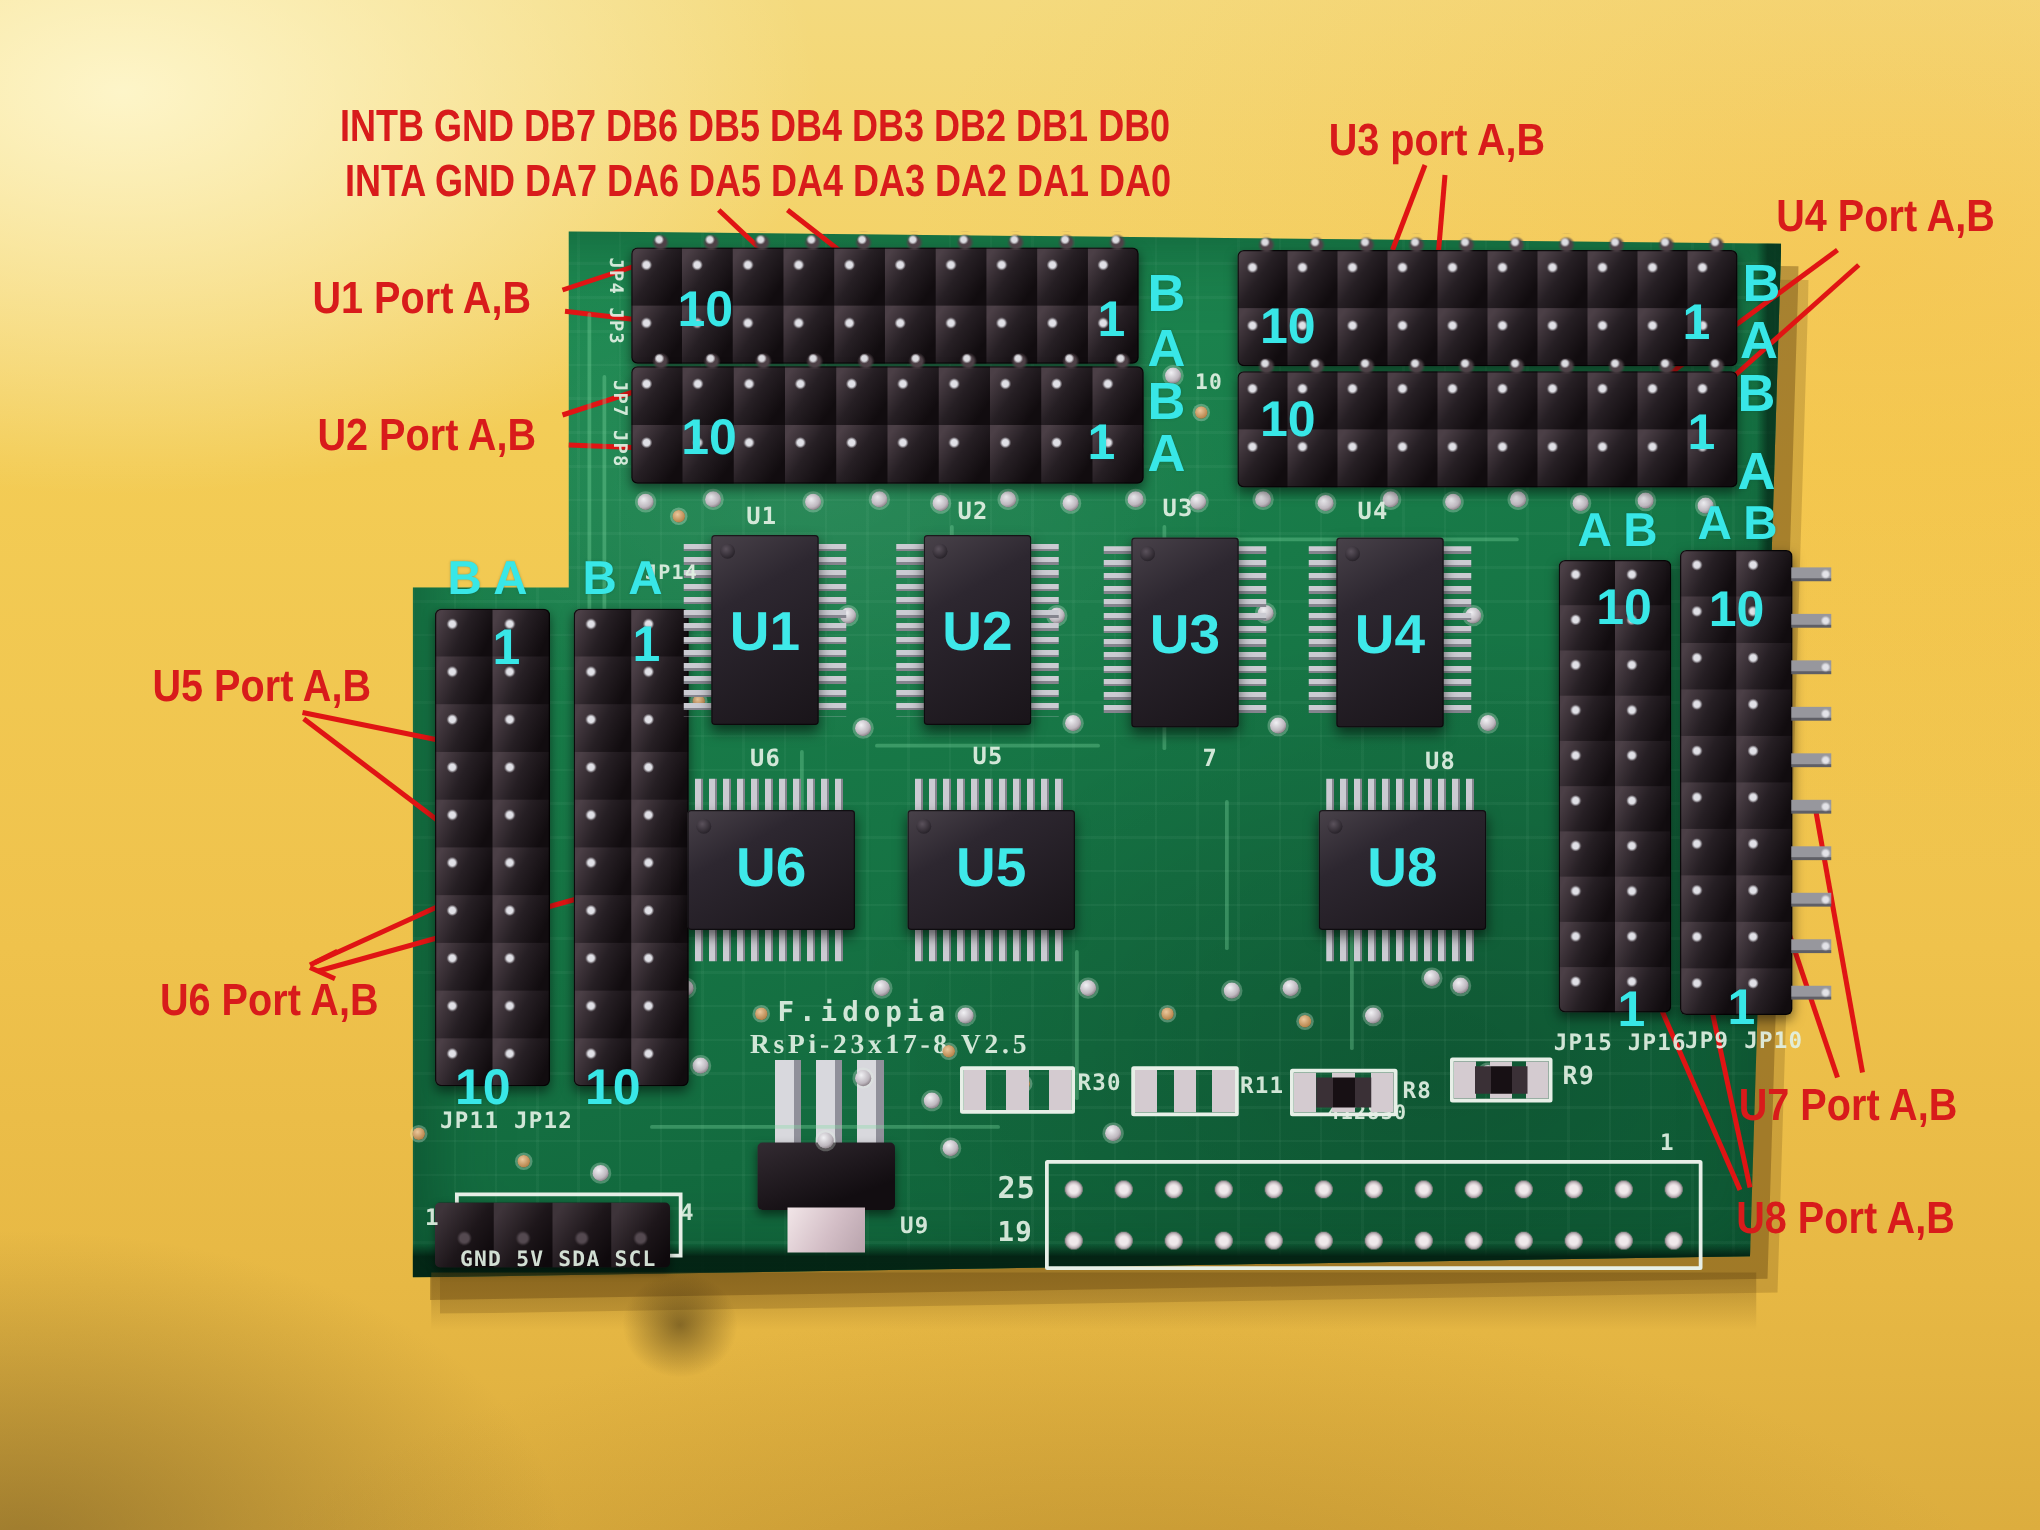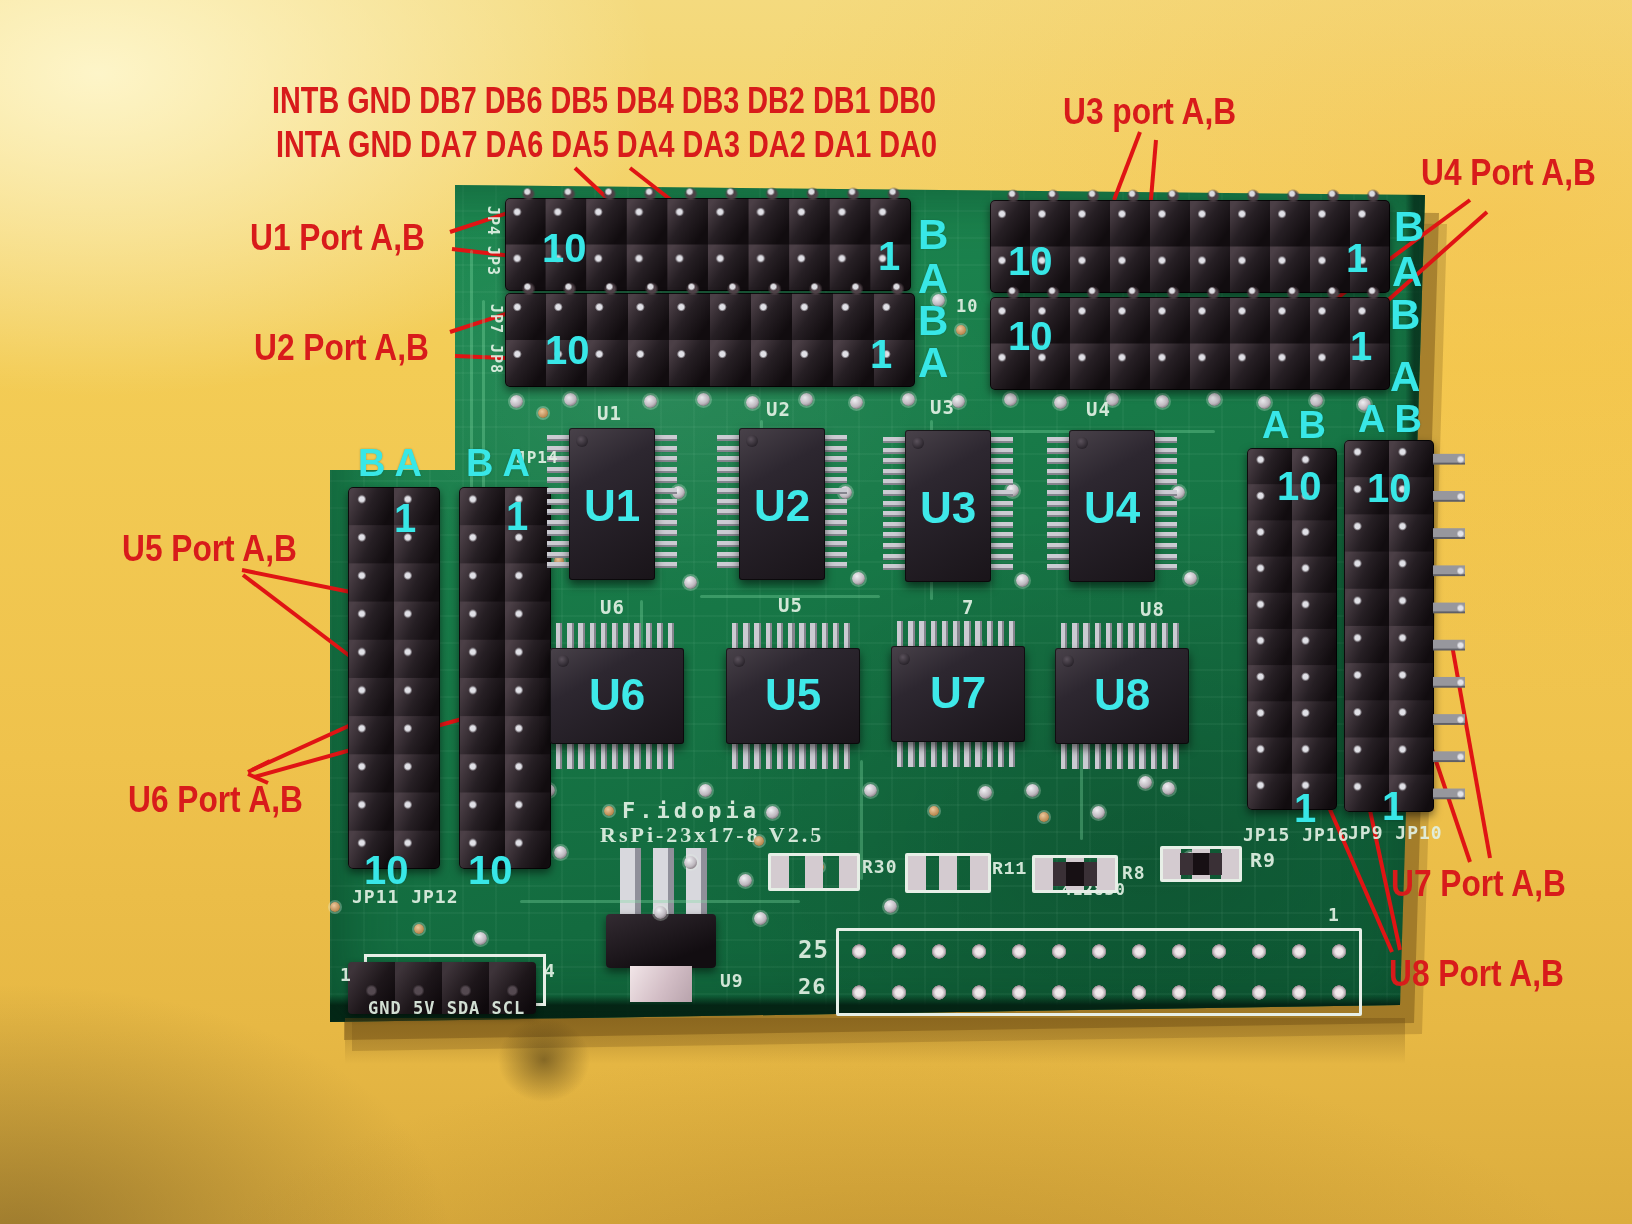--- a/index.html
+++ b/index.html
@@ -284,27 +284,20 @@
         <span class="clabel">U6</span>
       </div>
     </div>
     <div class="chip chip-h" style="left: 702px; top: 620px; width: 182px; height: 150px;">
       <div class="pins pt"></div>
       <div class="pins pb"></div>
       <div class="body">
         <span class="clabel">U5</span>
       </div>
     </div>
-    <div class="chip chip-h" style="left: 867px; top: 618px; width: 182px; height: 150px;">
-      <div class="pins pt"></div>
-      <div class="pins pb"></div>
-      <div class="body">
-        <span class="clabel">U7</span>
-      </div>
-    </div>
     <div class="chip chip-h" style="left: 1031px; top: 620px; width: 182px; height: 150px;">
       <div class="pins pt"></div>
       <div class="pins pb"></div>
       <div class="body">
         <span class="clabel">U8</span>
       </div>
     </div>
     <span class="silk rot" style="left: 500px; top: 206px; font-size: 15px;">JP4</span>
     <span class="silk rot" style="left: 500px; top: 246px; font-size: 15px;">JP3</span>
     <span class="silk rot" style="left: 503px; top: 304px; font-size: 15px;">JP7</span>
@@ -316,25 +309,25 @@
     <span class="silk" style="left: 1086px; top: 400px; font-size: 19px;">U4</span>
     <span class="silk" style="left: 516px; top: 450px; font-size: 16px;">JP14</span>
     <span class="silk" style="left: 600px; top: 598px; font-size: 19px;">U6</span>
     <span class="silk" style="left: 778px; top: 596px; font-size: 19px;">U5</span>
     <span class="silk" style="left: 962px; top: 598px; font-size: 19px;">7</span>
     <span class="silk" style="left: 1140px; top: 600px; font-size: 19px;">U8</span>
     <span class="silk" style="left: 352px; top: 888px; font-size: 18px;">JP11 JP12</span>
     <span class="silk" style="left: 1243px; top: 826px; font-size: 18px;">JP15 JP16</span>
     <span class="silk" style="left: 1348px; top: 824px; font-size: 18px;">JP9 JP10</span>
     <span class="silk" style="left: 862px; top: 858px; font-size: 18px;">R30</span>
-    <span class="silk" style="left: 992px; top: 860px; font-size: 18px; font-family: Liberation Mono, monospace;">R11</span>
+    <span class="silk" style="left: 992px; top: 860px; font-size: 18px;">R11</span>
     <span class="silk" style="left: 1122px; top: 864px; font-size: 18px;">R8</span>
     <span class="silk" style="left: 1250px; top: 850px; font-size: 20px;">R9</span>
     <span class="silk" style="left: 798px; top: 938px; font-size: 24px;">25</span>
-    <span class="silk" style="left: 798px; top: 976px; font-size: 22px;">26</span>
+    <span class="silk" style="left: 798px; top: 976px; font-size: 22px;">19</span>
     <span class="silk" style="left: 1328px; top: 906px; font-size: 18px;">1</span>
     <span class="silk" style="left: 340px; top: 966px; font-size: 18px;">1</span>
     <span class="silk" style="left: 544px; top: 962px; font-size: 18px;">4</span>
     <span class="silk" style="left: 368px; top: 1000px; font-size: 17px;">GND 5V SDA SCL</span>
     <span class="silk" style="left: 720px; top: 972px; font-size: 18px;">U9</span>
     <span class="cyan" style="left: 542px; top: 228px; font-size: 40px;">10</span>
     <span class="cyan" style="left: 878px; top: 236px; font-size: 40px;">1</span>
     <span class="cyan" style="left: 545px; top: 330px; font-size: 40px;">10</span>
     <span class="cyan" style="left: 870px; top: 334px; font-size: 40px;">1</span>
     <span class="cyan" style="left: 918px; top: 214px; font-size: 42px;">B</span>

